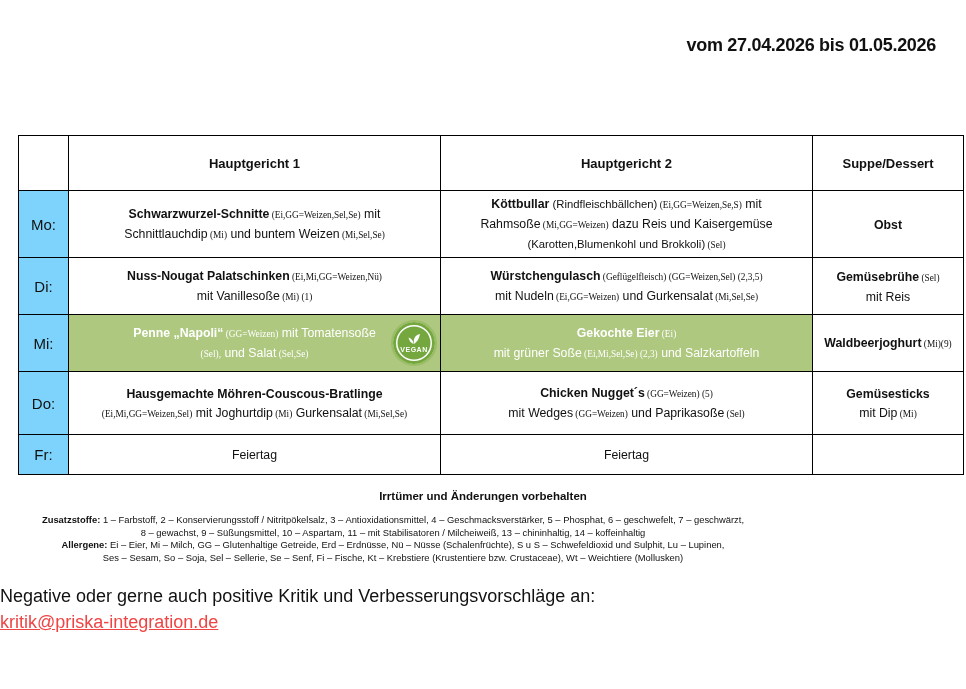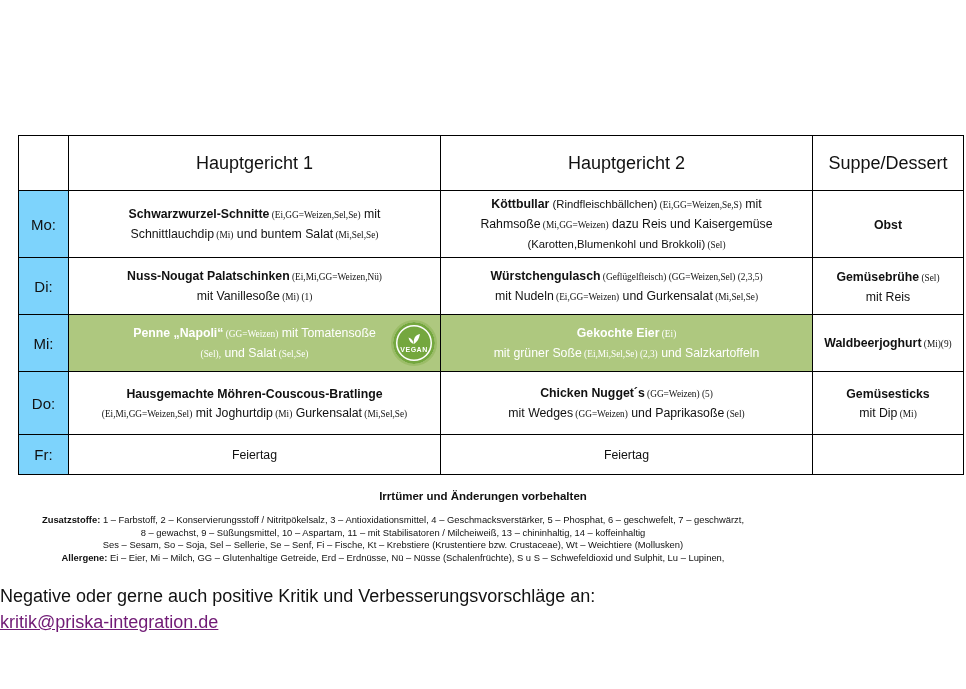--- a/index.html
+++ b/index.html
@@ -8,21 +8,21 @@
 
   
   .title-block{position:absolute;top:34px;right:30px;text-align:right;}
   .title{font-size:31px;font-weight:700;letter-spacing:-0.5px;line-height:34px;}
   .subtitle{font-size:18px;font-weight:700;letter-spacing:-0.3px;line-height:22px;}
 
   
   table.menu{position:absolute;left:18px;top:135px;border-collapse:collapse;table-layout:fixed;}
   table.menu th, table.menu td{border:1px solid #000;text-align:center;vertical-align:middle;
         padding:2px 6px;overflow:hidden;}
-  table.menu th{font-weight:400;font-size:18px;}
+  table.menu th{font-weight:700;font-size:13px;}
   td.day{font-size:15px;text-align:left;padding-left:9px;font-weight:400;background:#7dd3fc;}
   .line{line-height:17px;white-space:nowrap;}
   .seg-b{font-weight:700;font-size:12.3px;}
   .seg-r{font-weight:400;font-size:12.3px;}
   .seg-m{font-weight:400;font-size:11.3px;}
   .seg-a{font-weight:400;font-size:9.3px;font-family:Liberation Serif, serif;}
   td.hl{background:var(--hl,#aec87f);color:#fff;}
   td.badge-cell{position:relative;padding-right:46px;padding-left:12px;}
 
   
@@ -35,29 +35,30 @@
   .badge svg{display:block;}
 
   
   .disclaimer{position:absolute;top:490px;left:0;width:966px;text-align:center;
         font-weight:700;font-size:11.5px;}
   .footnotes{position:absolute;top:514px;left:0;width:786px;text-align:center;
         font-size:9.4px;line-height:12.6px;}
   .seg-fb{font-weight:700;}
   .feedback{position:absolute;top:584px;left:0;width:840px;text-align:left;
         font-size:18px;line-height:24px;}
-  .email{display:inline-block;margin-top:2px;color:#701a75;text-decoration:underline;
+  .email{display:inline-block;margin-top:2px;color:#ef4444;text-decoration:underline;
         font-size:18px;}
 </style>
 </head>
 <body>
 
 <div class="page">
 
   <div class="title-block">
+    <div class="subtitle">vom 27.04.2026 bis 01.05.2026</div>
   </div>
 
   <table class="menu">
     <colgroup>
       <col style="width:50px">
         <col style="width:372px">
         <col style="width:372px">
         <col style="width:151px">
     </colgroup>
     <thead>
@@ -66,21 +67,21 @@
           <th>Hauptgericht 1</th>
           <th>Hauptgericht 2</th>
           <th>Suppe/Dessert</th>
         </tr>
       </thead>
     <tbody>
         <tr style="height: 67px;">
           <td class="day">Mo:</td>
           <td>
             <div class="line"><span class="seg-b">Schwarzwurzel-Schnitte</span><span class="seg-a"> (Ei,GG=Weizen,Sel,Se)</span><span class="seg-r"> mit</span></div>
-            <div class="line"><span class="seg-r">Schnittlauchdip</span><span class="seg-a"> (Mi)</span><span class="seg-r"> und buntem Salat</span><span class="seg-a"> (Mi,Sel,Se)</span></div>
+            <div class="line"><span class="seg-r">Schnittlauchdip</span><span class="seg-a"> (Mi)</span><span class="seg-r"> und buntem Weizen</span><span class="seg-a"> (Mi,Sel,Se)</span></div>
           </td>
           <td>
             <div class="line"><span class="seg-b">Köttbullar</span><span class="seg-m"> (Rindfleischbällchen)</span><span class="seg-a"> (Ei,GG=Weizen,Se,S)</span><span class="seg-r"> mit</span></div>
             <div class="line"><span class="seg-r">Rahmsoße</span><span class="seg-a"> (Mi,GG=Weizen)</span><span class="seg-r"> dazu Reis und Kaisergemüse</span></div>
             <div class="line"><span class="seg-m">(Karotten,Blumenkohl und Brokkoli)</span><span class="seg-a"> (Sel)</span></div>
           </td>
           <td>
             <div class="line"><span class="seg-b">Obst</span></div>
           </td>
         </tr>
@@ -146,22 +147,22 @@
           <td></td>
         </tr>
       </tbody>
   </table>
 
   <div class="disclaimer">Irrtümer und Änderungen vorbehalten</div>
 
   <div class="footnotes">
       <div><span class="seg-fb">Zusatzstoffe:</span><span class="seg-fr"> 1 – Farbstoff, 2 – Konservierungsstoff / Nitritpökelsalz, 3 – Antioxidationsmittel, 4 – Geschmacksverstärker, 5 – Phosphat, 6 – geschwefelt, 7 – geschwärzt,</span></div>
       <div><span class="seg-fr">8 – gewachst, 9 – Süßungsmittel, 10 – Aspartam, 11 – mit Stabilisatoren / Milcheiweiß, 13 – chininhaltig, 14 – koffeinhaltig</span></div>
+      <div><span class="seg-fb">Allergene:</span><span class="seg-fr"> Ei – Eier, Mi – Milch, GG – Glutenhaltige Getreide, Erd – Erdnüsse, Nü – Nüsse (Schalenfrüchte), S u S – Schwefeldioxid und Sulphit, Lu – Lupinen,</span></div>
       <div><span class="seg-fr">Ses – Sesam, So – Soja, Sel – Sellerie, Se – Senf, Fi – Fische, Kt – Krebstiere (Krustentiere bzw. Crustaceae), Wt – Weichtiere (Mollusken)</span></div>
-      <div><span class="seg-fb">Allergene:</span><span class="seg-fr"> Ei – Eier, Mi – Milch, GG – Glutenhaltige Getreide, Erd – Erdnüsse, Nü – Nüsse (Schalenfrüchte), S u S – Schwefeldioxid und Sulphit, Lu – Lupinen,</span></div>
     </div>
 
   <div class="feedback">
     <div>Negative oder gerne auch positive Kritik und Verbesserungsvorschläge an:</div>
     <a href="#" class="email">kritik@priska-integration.de</a>
   </div>
 
 </div>
 
 </body></html>

